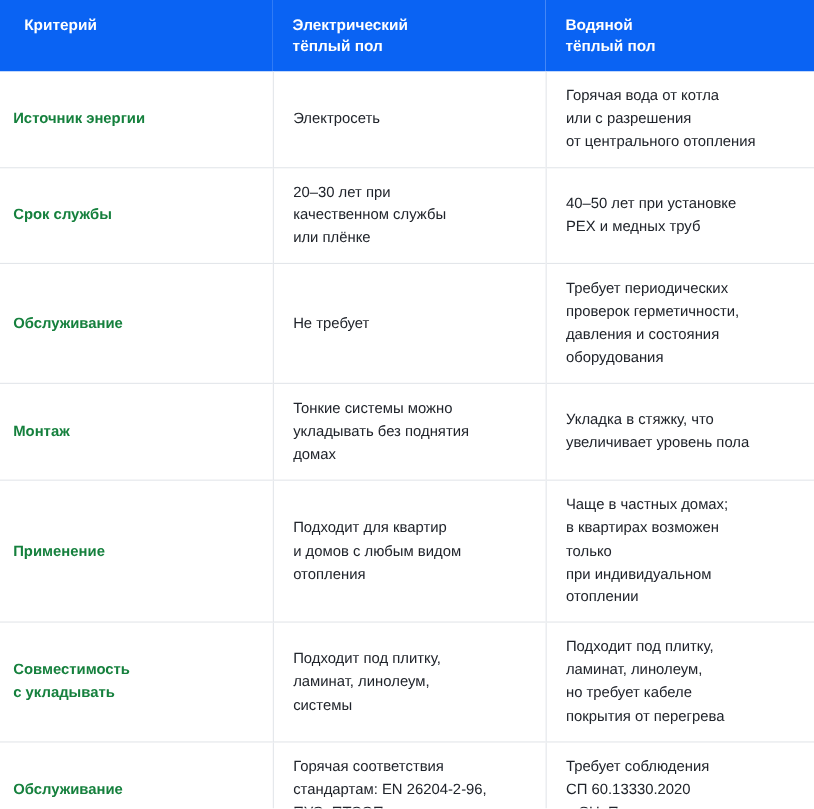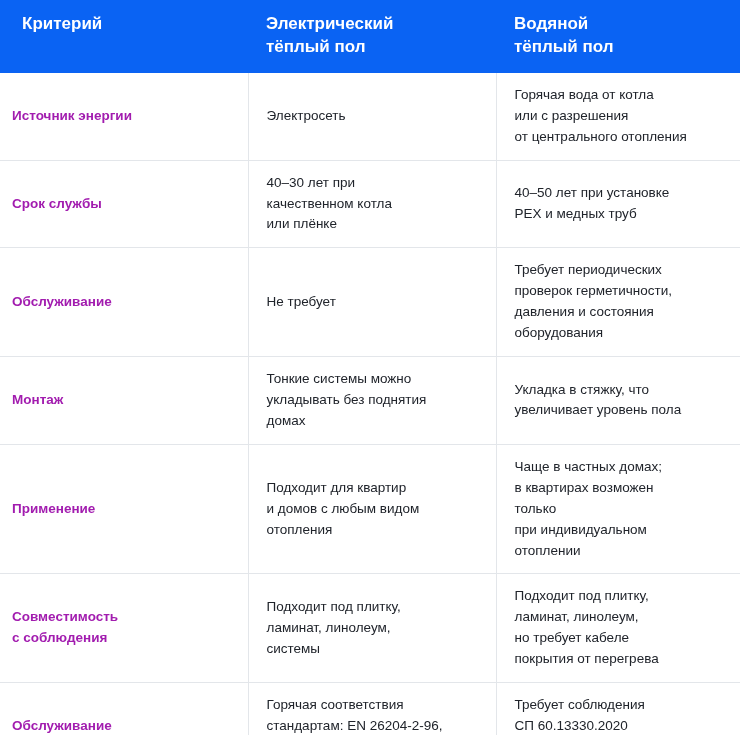--- a/index.html
+++ b/index.html
@@ -26,21 +26,21 @@
     table-layout: fixed;
   }
   table.compare col.c1 { width: 248px; }
   table.compare col.c2 { width: 248px; }
   table.compare col.c3 { width: 244px; }
 
   thead th {
     background: #0a63f3;
     color: #ffffff;
     text-align: left;
-    font-size: 17px;
+    font-size: 14px;
     font-weight: bold;
     line-height: 1.35;
     padding: 13px 16px 14px 22px;
     vertical-align: top;
     border: none;
   }
   thead th.h2, thead th.h3 {
     padding-left: 18px;
   }
   tbody td {
@@ -48,21 +48,21 @@
     border-right: 1px solid #e3e6ea;
     font-size: 13.5px;
     line-height: 1.55;
     color: #20242b;
     vertical-align: middle;
     padding: 12px 16px 12px 22px;
     background: #ffffff;
   }
   tbody td.crit {
     font-weight: bold;
-    color: #a21caf;
+    color: #15803d;
     font-size: 13.5px;
     padding-left: 12px;
   }
   tbody td.col2, tbody td.col3 {
     padding-left: 18px;
     font-weight: normal;
   }
   tbody td.col3 {
     border-right: none;
   }
@@ -110,22 +110,22 @@
           <span class="cell-line">или с разрешения</span>
           <span class="cell-line">от центрального отопления</span>
         </td>
       </tr>
 
       <tr>
         <td class="crit">
           <span class="cell-line">Срок службы</span>
         </td>
         <td class="col2">
-          <span class="cell-line">40–30 лет при</span>
-          <span class="cell-line">качественном котла</span>
+          <span class="cell-line">20–30 лет при</span>
+          <span class="cell-line">качественном службы</span>
           <span class="cell-line">или плёнке</span>
         </td>
         <td class="col3">
           <span class="cell-line">40–50 лет при установке</span>
           <span class="cell-line">PEX и медных труб</span>
         </td>
       </tr>
 
       <tr>
         <td class="crit">
@@ -171,21 +171,21 @@
           <span class="cell-line">в квартирах возможен</span>
           <span class="cell-line">только</span>
           <span class="cell-line">при индивидуальном</span>
           <span class="cell-line">отоплении</span>
         </td>
       </tr>
 
       <tr>
         <td class="crit">
           <span class="cell-line">Совместимость</span>
-          <span class="cell-line">с соблюдения</span>
+          <span class="cell-line">с укладывать</span>
         </td>
         <td class="col2">
           <span class="cell-line">Подходит под плитку,</span>
           <span class="cell-line">ламинат, линолеум,</span>
           <span class="cell-line">системы</span>
         </td>
         <td class="col3">
           <span class="cell-line">Подходит под плитку,</span>
           <span class="cell-line">ламинат, линолеум,</span>
           <span class="cell-line">но требует кабеле</span>

